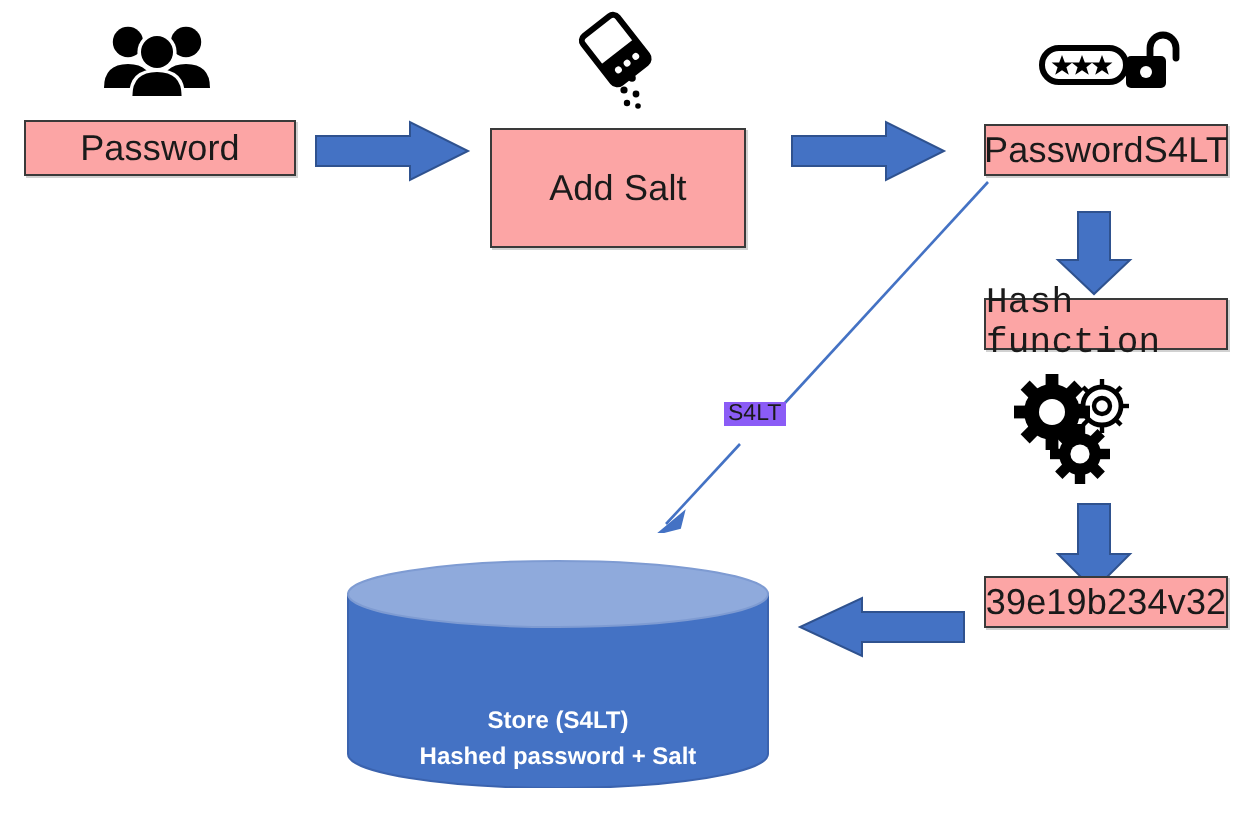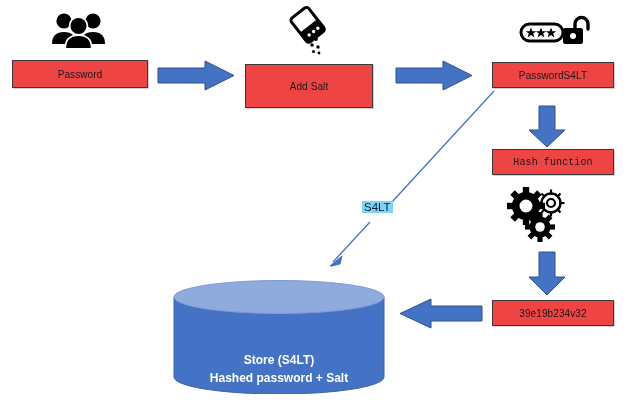--- a/index.html
+++ b/index.html
@@ -14,26 +14,26 @@
     position: relative;
     width: 626px;
     height: 407px;
     background: #ffffff;
     overflow: hidden;
   }
   .node-box {
     position: absolute;
     box-sizing: border-box;
     border: 1px solid #3a3a3a;
-    background: #ef4444;
+    background: #fca5a5;
     display: flex;
     align-items: center;
     justify-content: center;
     color: #1a1a1a;
-    font-size: 10px;
+    font-size: 18px;
     font-family: "Liberation Sans", sans-serif;
     letter-spacing: 0.1px;
     box-shadow: 1px 1px 0 rgba(0,0,0,0.18);
   }
   .icon-wrap {
     position: absolute;
     display: flex;
     align-items: center;
     justify-content: center;
   }
@@ -46,21 +46,21 @@
     font-size: 12.5px;
     color: #1a1a1a;
     font-family: "Liberation Sans", sans-serif;
     white-space: nowrap;
   }
   .edge-label {
     position: absolute;
     font-size: 11.5px;
     color: #1a1a1a;
     font-family: "Liberation Sans", sans-serif;
-    background: #7dd3fc;
+    background: #8b5cf6;
     padding: 0 2px;
     white-space: nowrap;
   }
   .db-wrap {
     position: absolute;
   }
   .db-text {
     position: absolute;
     left: 0;
     width: 100%;
@@ -116,21 +116,21 @@
       </g>
 
       <circle cx="33" cy="35" r="1.9" fill="#000000"></circle>
       <circle cx="29" cy="41" r="1.8" fill="#000000"></circle>
       <circle cx="35" cy="43" r="1.7" fill="#000000"></circle>
       <circle cx="30.5" cy="47.5" r="1.6" fill="#000000"></circle>
       <circle cx="36" cy="49" r="1.4" fill="#000000"></circle>
     </svg>
   </div>
 
-  <div class="node-box" style="left:245px; top:64px; width:128px; height:44px;justify-content:center;">
+  <div class="node-box" style="left:245px; top:64px; width:128px; height:60px;justify-content:center;">
     <span>Add Salt</span>
   </div>
 
   <svg class="arrow-svg" style="left:396px; top:60px;" width="78" height="32">
     <polygon points="0,8 47,8 47,1 76,15.5 47,30 47,23 0,23" fill="#4472C4" stroke="#2F528F" stroke-width="1"></polygon>
   </svg>
 
   <div class="icon-wrap" style="left:519px; top:14px; width:72px; height:36px;">
     <svg width="72" height="36" viewBox="0 0 72 36" aria-hidden="true">
 
@@ -214,21 +214,21 @@
         <circle cx="0" cy="0" r="10.5" fill="#000000"></circle>
         <circle cx="0" cy="0" r="4.8" fill="#ffffff"></circle>
       </g>
     </svg>
   </div>
 
   <svg class="arrow-svg" style="left:528px; top:252px;" width="38" height="44">
     <polygon points="11,0 27,0 27,25 37,25 19,43 1,25 11,25" fill="#4472C4" stroke="#2F528F" stroke-width="1"></polygon>
   </svg>
 
-  <div class="node-box" style="left:492px; top:300px; width:122px; height:26px;justify-content:center;">
+  <div class="node-box" style="left:492px; top:288px; width:122px; height:26px;justify-content:center;">
     <span>39e19b234v32</span>
   </div>
 
   <svg class="arrow-svg" style="left:398px; top:298px;" width="84" height="32">
     <polygon points="84,8 33,8 33,1 2,15.5 33,30 33,23 84,23" fill="#4472C4" stroke="#2F528F" stroke-width="1"></polygon>
   </svg>
 
   <svg class="arrow-svg" style="left:330px; top:86px;" width="180" height="200">
 
     <line x1="164" y1="5" x2="62" y2="116" stroke="#4472C4" stroke-width="1.3"></line>

